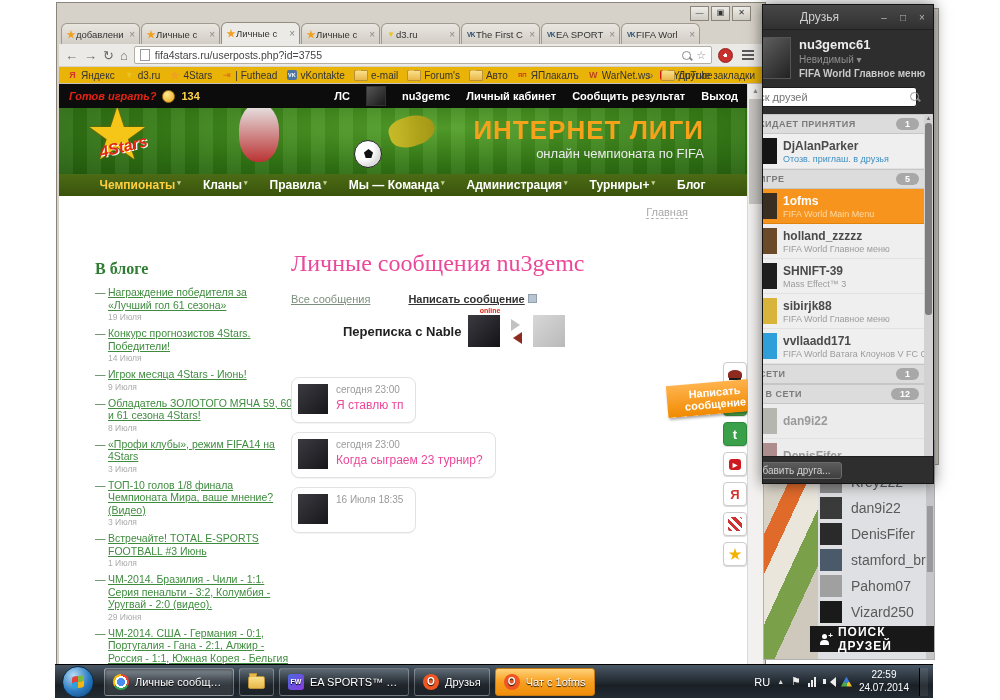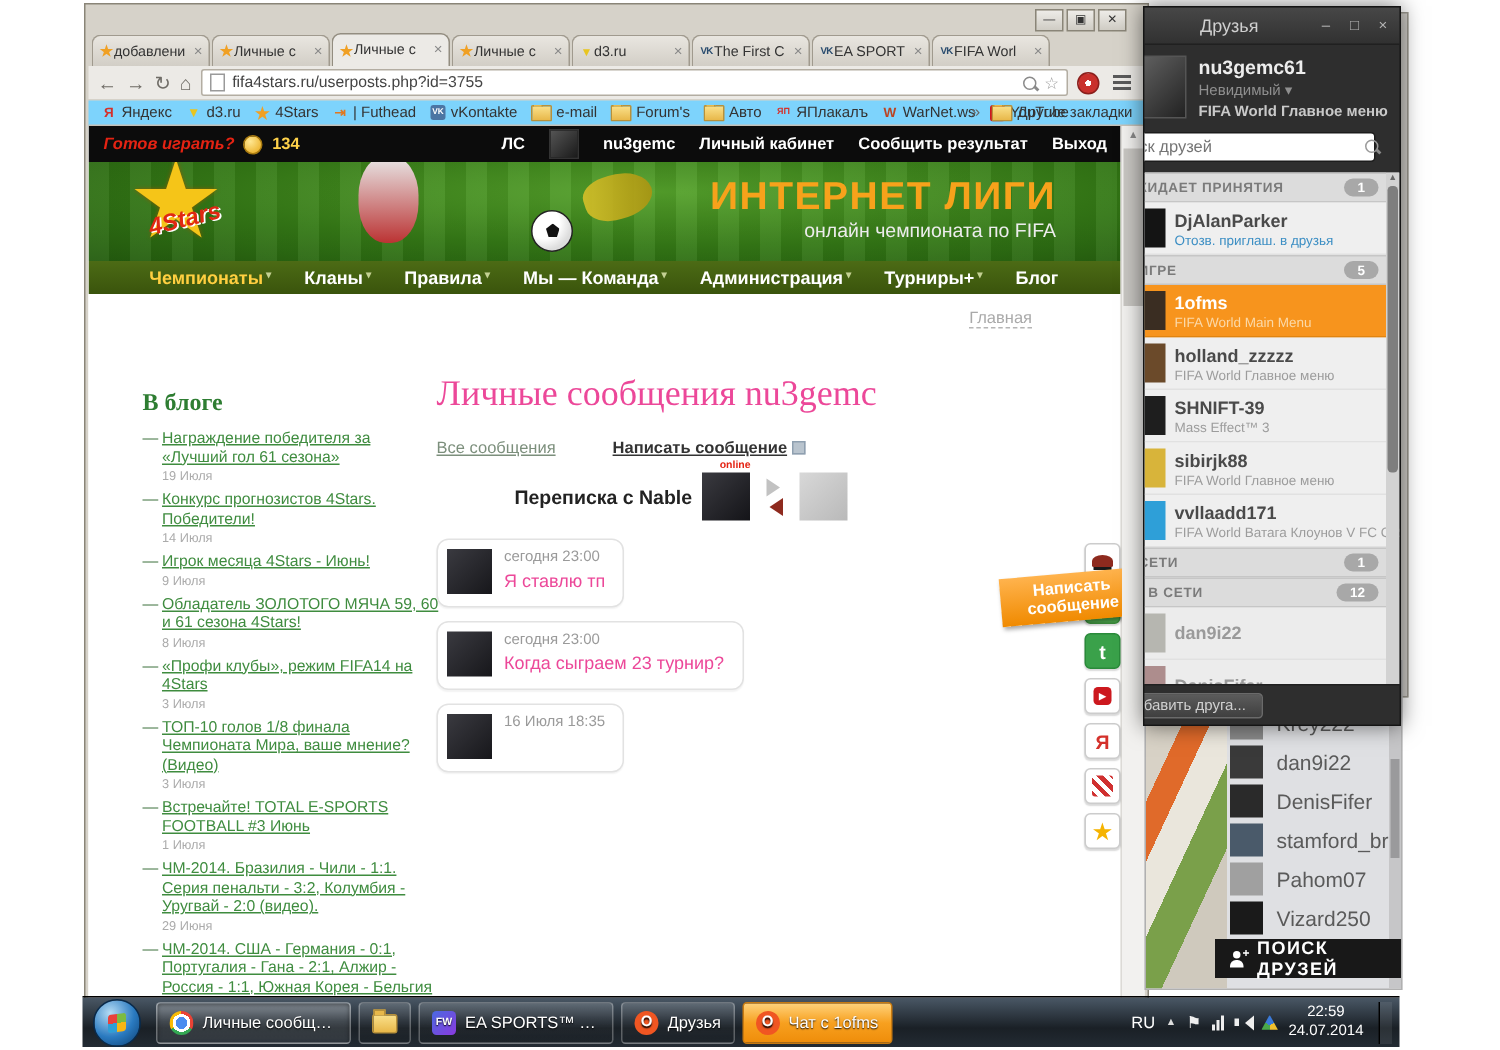--- a/index.html
+++ b/index.html
@@ -32,21 +32,21 @@
   .page-ico{width:8px;height:10px;border:1px solid #9a9a9a;background:#fff;flex:0 0 auto}
   .url-text{flex:1;white-space:nowrap;overflow:hidden}
   .mag{width:7px;height:7px;border:1.5px solid #8a8a8a;border-radius:50%;position:relative;flex:0 0 auto}
   .mag::after{content:"";position:absolute;left:6px;top:6px;width:4px;height:1.5px;background:#8a8a8a;
     transform:rotate(45deg)}
   .ob-star{color:#9a9a9a;font-size:11px}
   .redo-ext{width:13px;height:13px;border-radius:50%;background:radial-gradient(circle at 50% 50%,#fff 0 2px,#c9302c 2px);
     border:1px solid #8a1f1c}
   .hamb{width:12px;height:2px;background:#5a5a5a;box-shadow:0 4px 0 #5a5a5a,0 -4px 0 #5a5a5a;margin:0 3px}
   
-  .bookmarks{position:absolute;top:64px;left:2px;right:2px;height:16px;background:#7dd3fc;
+  .bookmarks{position:absolute;top:64px;left:2px;right:2px;height:16px;background:#eab308;
     border-bottom:1px solid #c5c1b8;display:flex;align-items:center;gap:9px;padding:0 8px;
     font-size:10px;color:#333;white-space:nowrap;overflow:hidden}
   .bm{display:inline-flex;align-items:center;gap:3px;overflow:hidden}
   .bm-ico{width:11px;height:11px;display:inline-flex;align-items:center;justify-content:center;
     font-size:9px;font-weight:bold;flex:0 0 auto}
   .bm-ico[data-icon=yandex]::before{content:"Я";color:#d4312b}
   .bm-ico[data-icon=d3]::before{content:"▼";color:#e8c520}
   .bm-ico[data-icon=star]::before{content:"★";color:#f0a024;font-size:11px}
   .bm-ico[data-icon=futhead]::before{content:"⇥";color:#e07820}
   .bm-ico[data-icon=vk]::before{content:"VK";color:#fff;background:#4c75a3;font-size:5.5px;
@@ -121,21 +121,21 @@
   .write-link{color:#333;font-weight:bold;text-decoration:underline;display:inline-flex;gap:3px}
   .write-ico{width:7px;height:7px;background:#b9c4ce;border:1px solid #8fa0b0;margin-top:1px}
   .thread-row{margin:10px 0 0 52px;display:flex;gap:7px;align-items:center}
   .thread-label{font-weight:bold;font-size:13px;color:#222}
   .t-ava{width:32px;height:32px;background:linear-gradient(135deg,#3a3a40,#141418);position:relative;flex:0 0 auto}
   .online-tag{position:absolute;top:-8px;right:0;color:#e42313;font-size:7px;font-weight:bold}
   .t-ava2{width:32px;height:32px;background:linear-gradient(135deg,#d8d8d8,#b9b9b9);flex:0 0 auto}
   .arrows{display:flex;flex-direction:column;gap:1px}
   .arr-r{width:0;height:0;border:6px solid transparent;border-left:9px solid #c2c2c2;margin-left:4px}
   .arr-l{width:0;height:0;border:6px solid transparent;border-right:9px solid #8e2a1e}
-  .msg-list{margin-top:12px}
+  .msg-list{margin-top:30px}
   .card{display:flex;gap:8px;border:1px solid #e2e2e2;border-radius:8px;padding:6px 12px 8px 6px;
     margin-bottom:9px;width:max-content;max-width:360px;background:#fff;box-shadow:0 1px 1px rgba(0,0,0,.05)}
   .m-ava{width:30px;height:30px;background:linear-gradient(135deg,#3a3a40,#17171b);flex:0 0 auto}
   .m-date{font-size:10px;color:#9a9a9a}
   .m-text{font-size:12px;color:#ec4899;margin-top:3px}
   
   .ribbon{position:absolute;left:608px;top:186px;width:84px;padding:4px 6px;text-align:center;
     background:linear-gradient(#ffb34d,#f08a00);color:#fff;font-weight:bold;font-size:11px;line-height:12px;
     transform:rotate(-5deg);box-shadow:1px 2px 3px rgba(0,0,0,.35);z-index:6}
   .social{position:absolute;left:664px;top:166px;display:flex;flex-direction:column;gap:6px;z-index:5}

